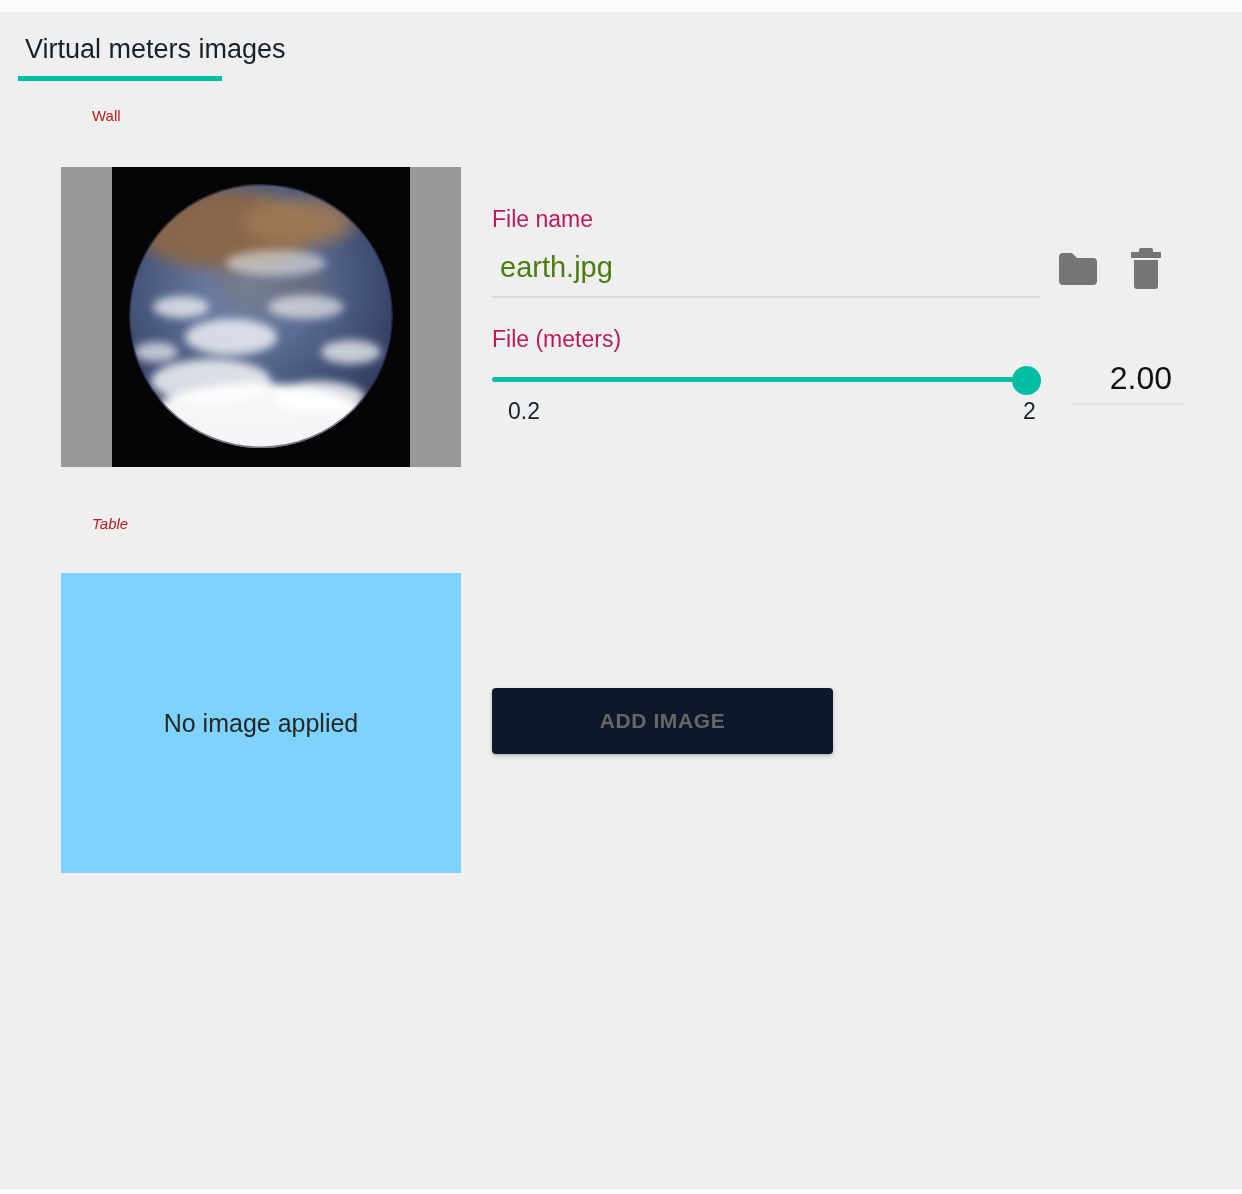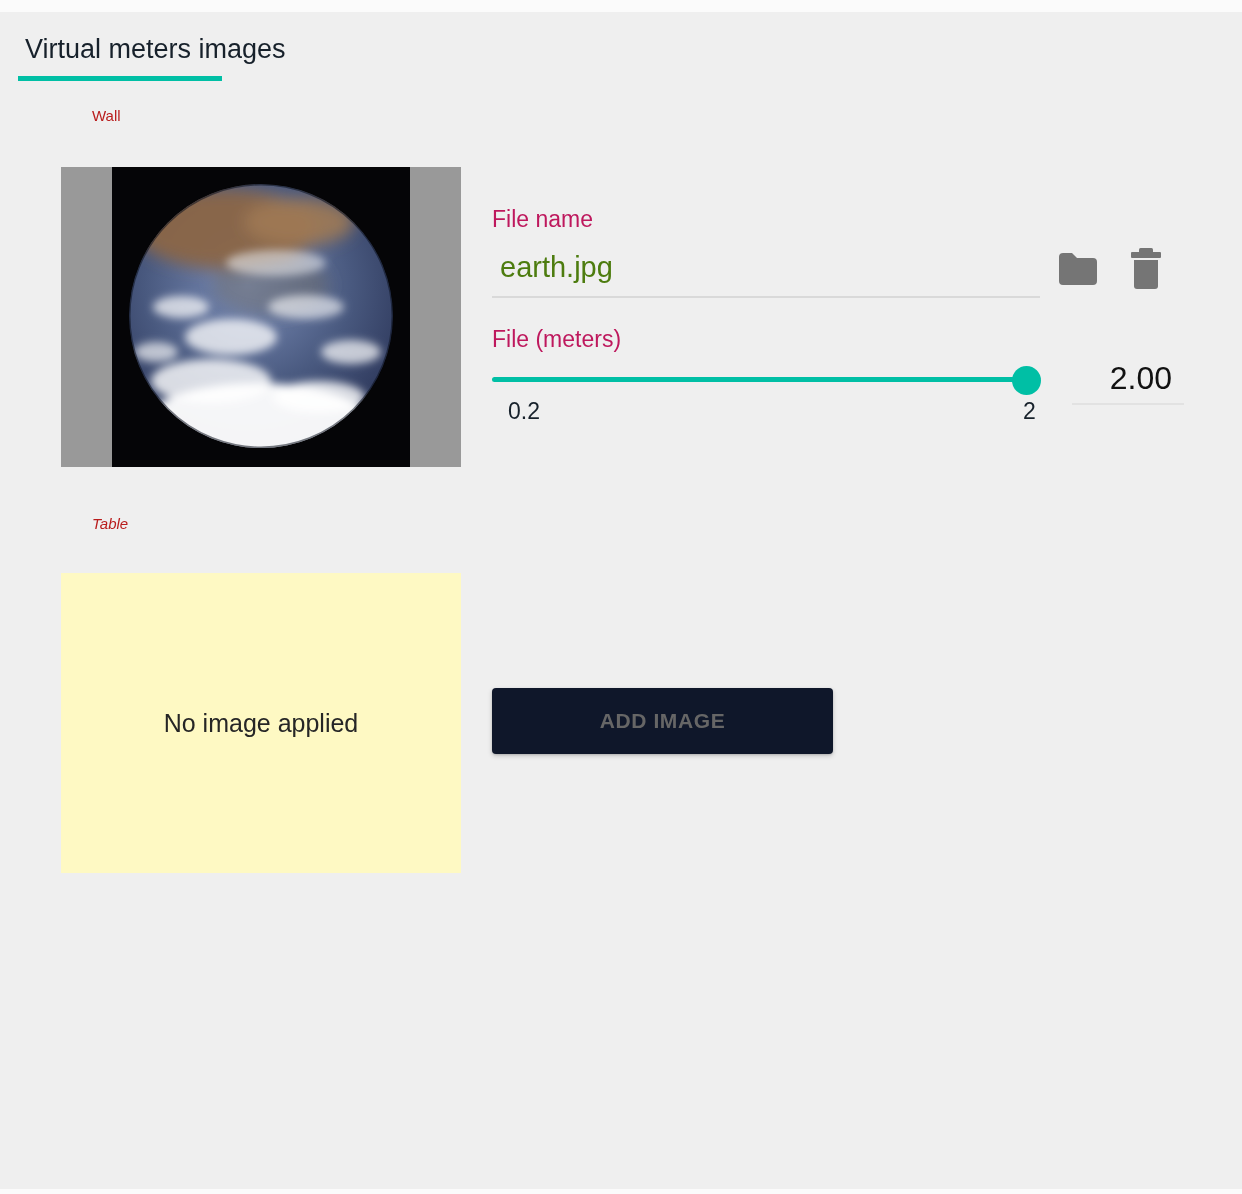--- a/index.html
+++ b/index.html
@@ -38,21 +38,21 @@
     font-size: 15px;
     color: #b91c1c;
     margin-left: 48px;
   }
   .wall-label  { left: 44px; top: 107px; }
   .table-label { left: 44px; top: 515px; font-style: italic; }
 
   .preview {
     left: 61px;
     width: 400px; height: 300px;
-    background: #fef9c3;
+    background: #7dd3fc;
   }
   .wall-preview  { top: 167px; }
   .table-preview {
     top: 573px;
     display: flex; align-items: center; justify-content: center;
   }
   .placeholder-text {
     font-size: 25px;
     color: #262626;
   }

